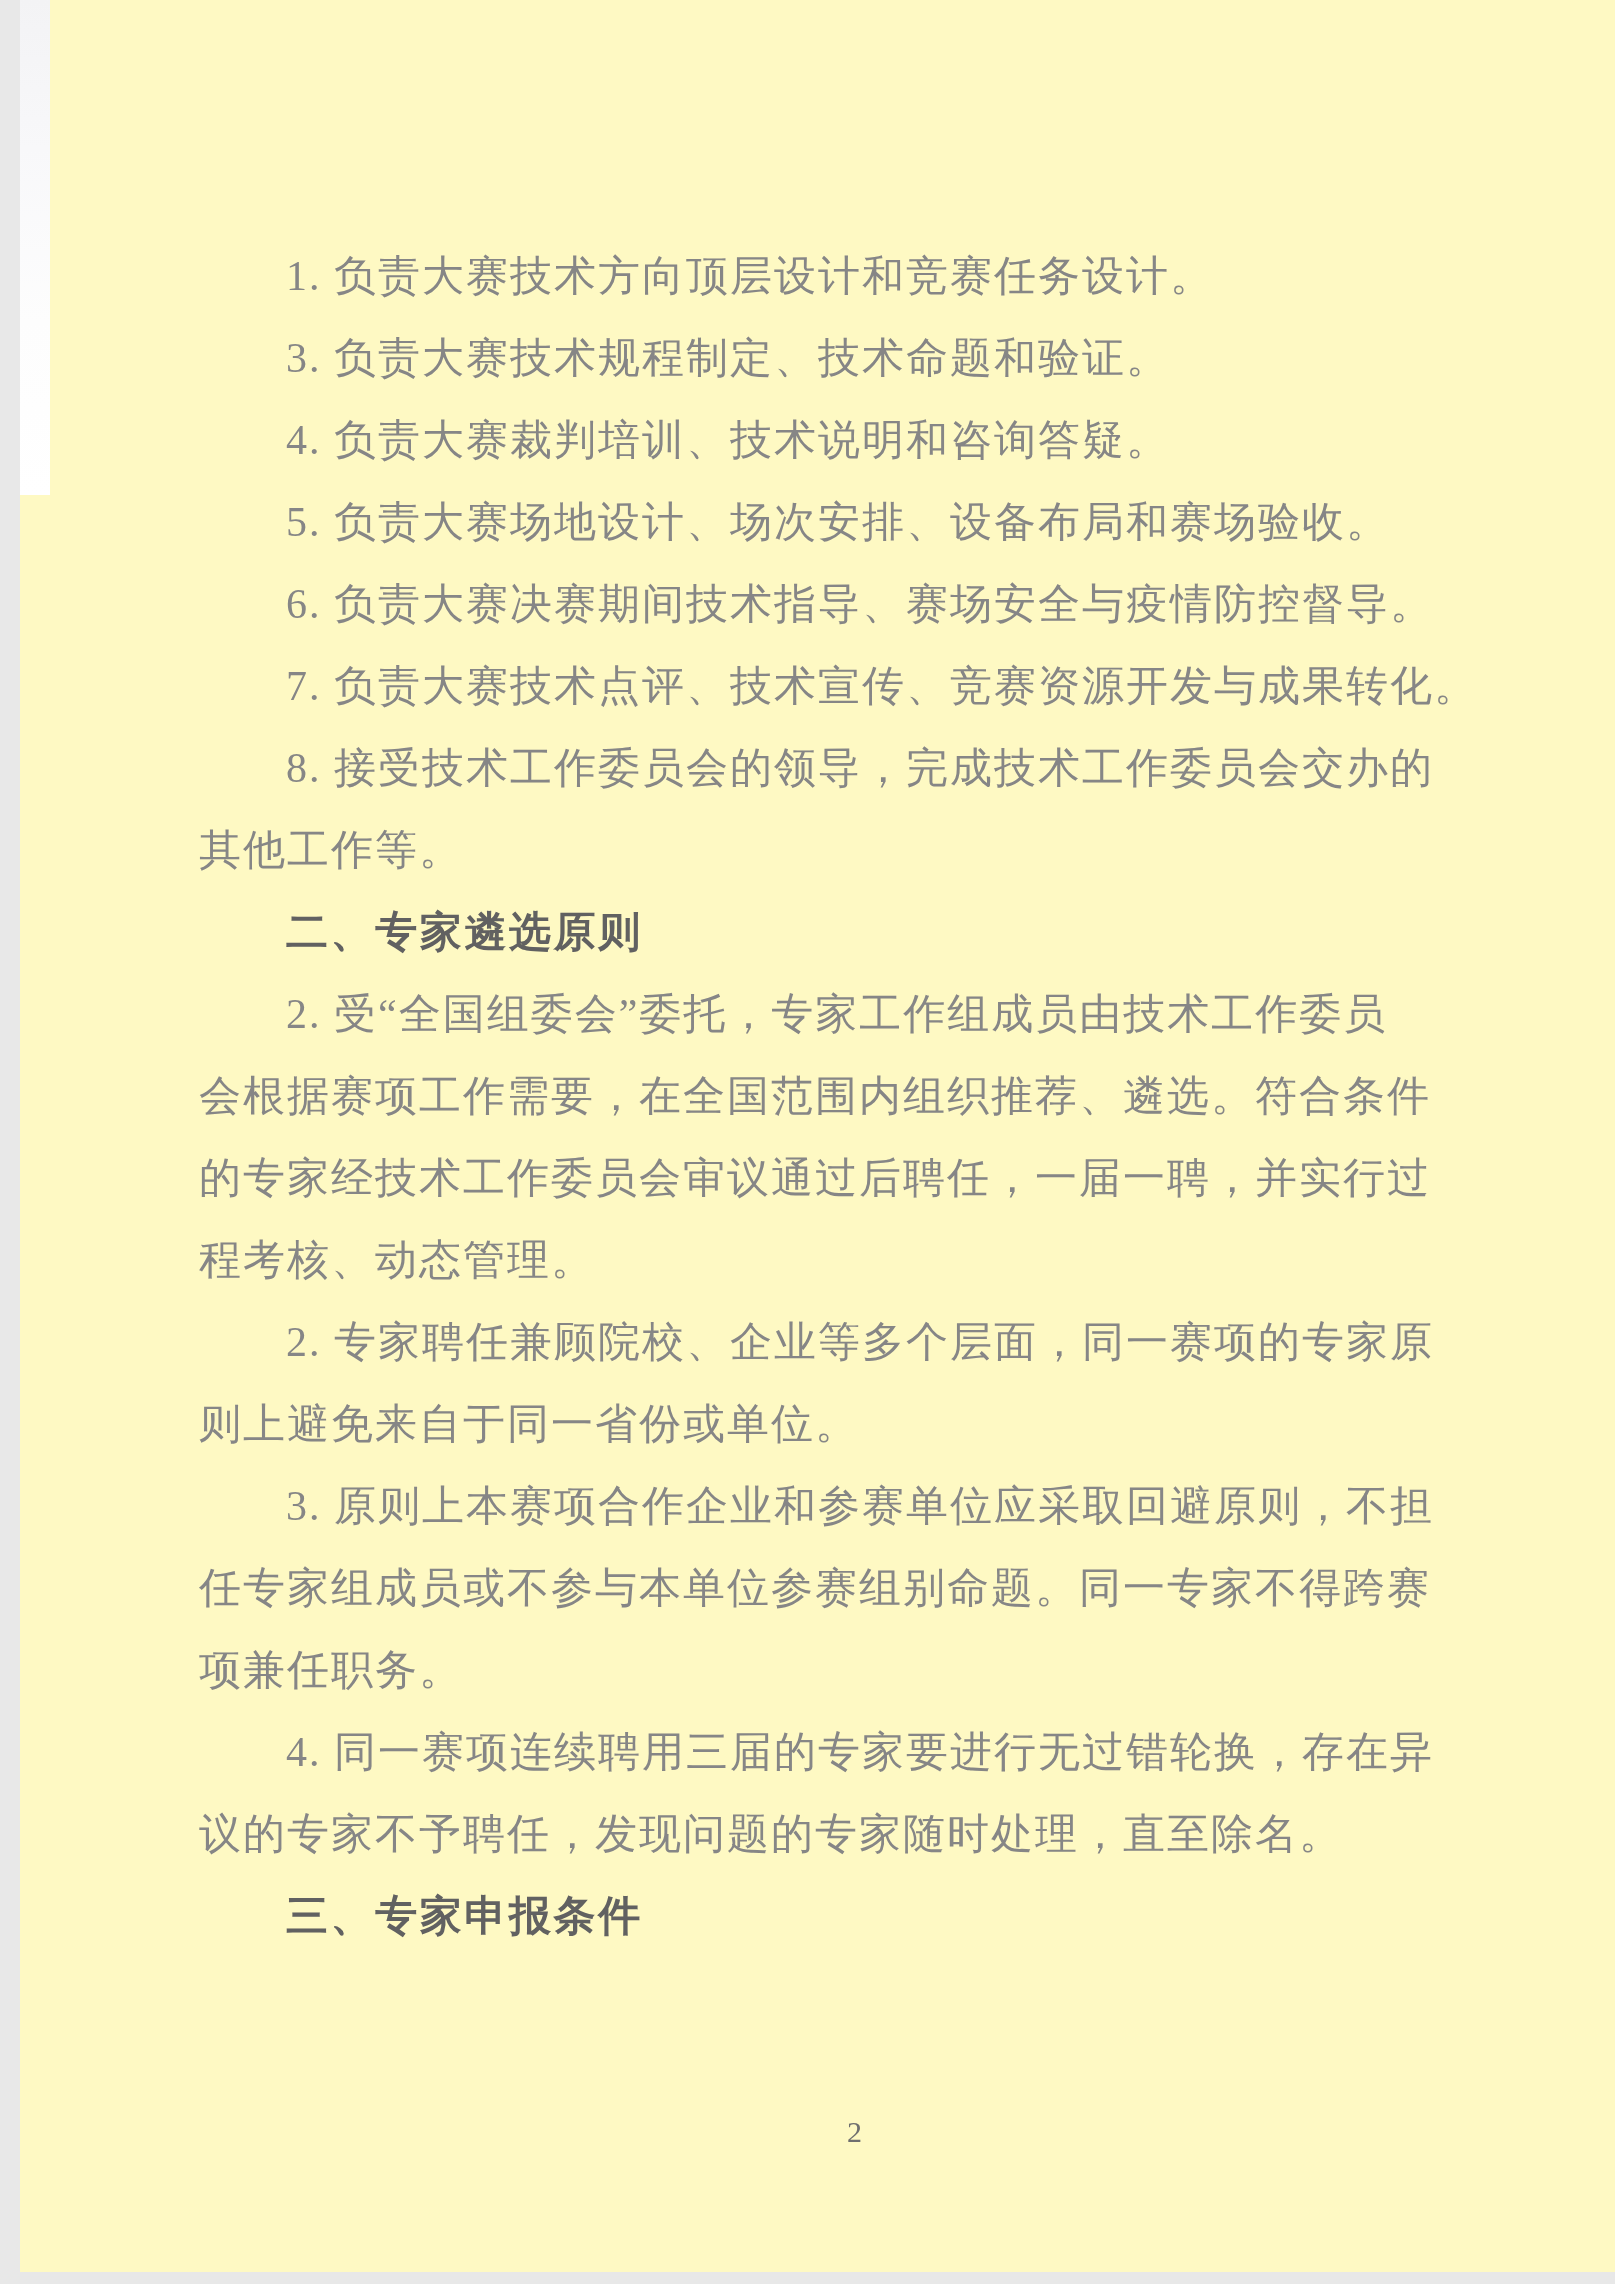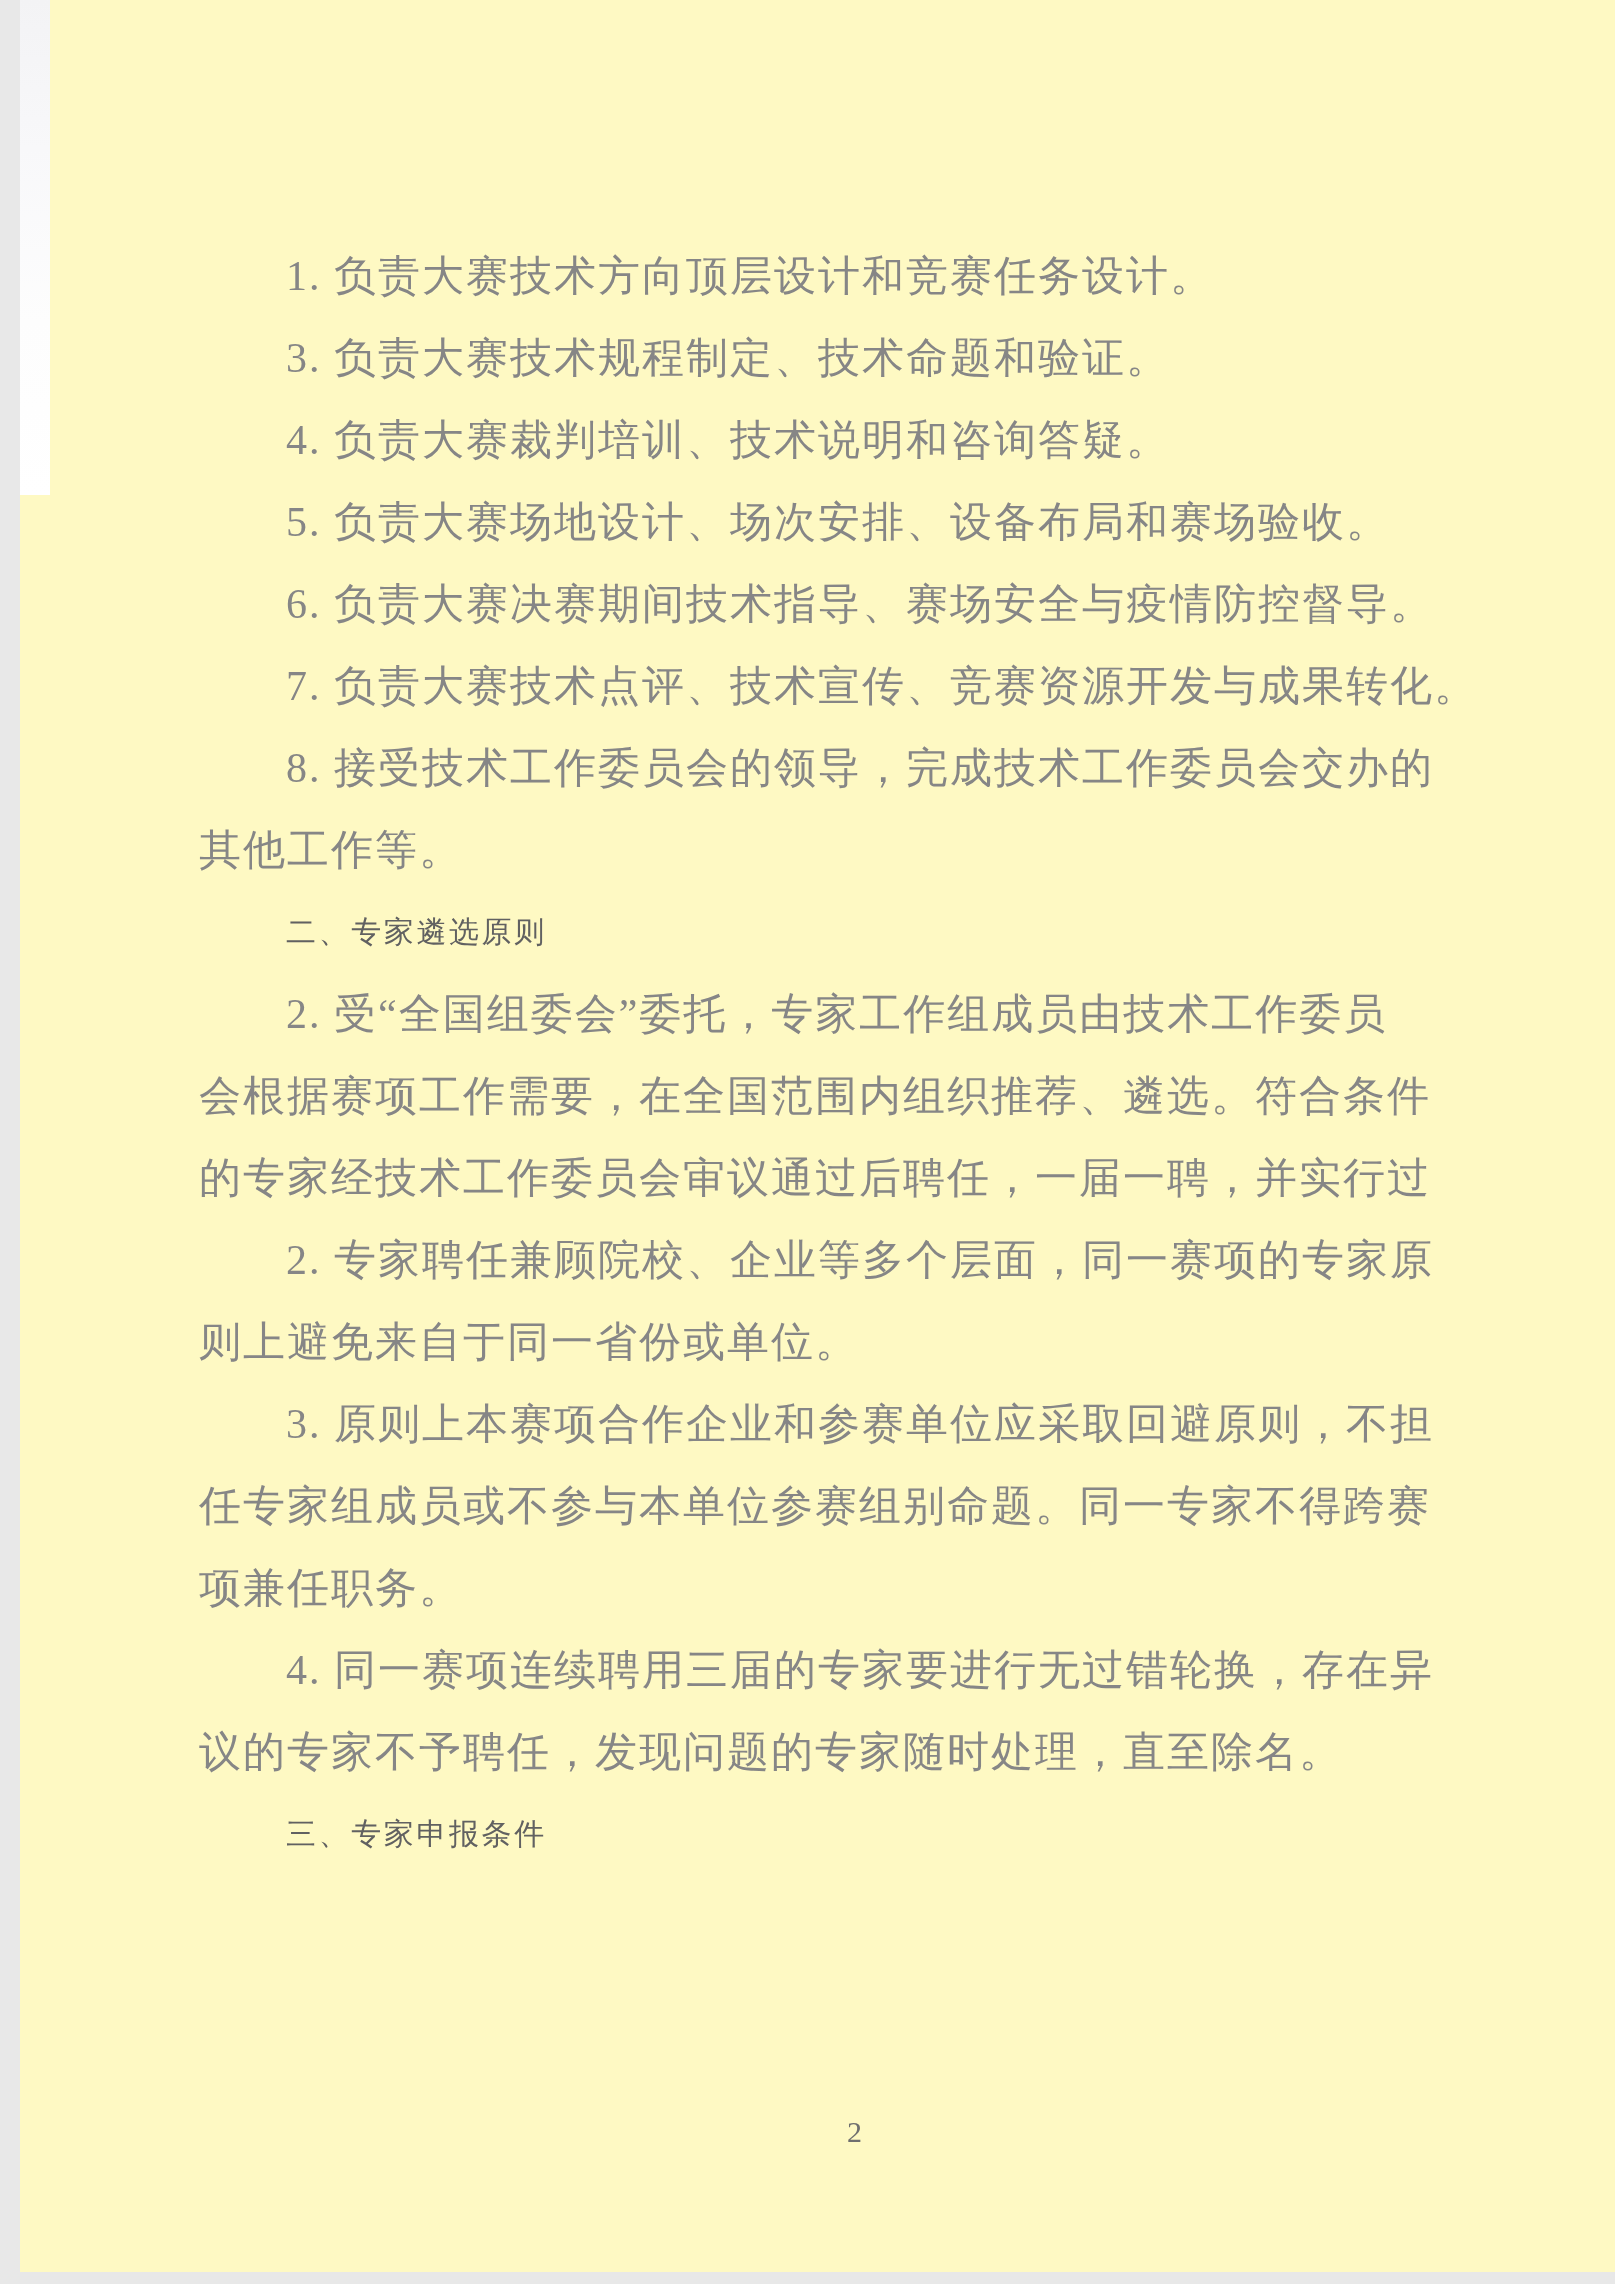--- a/index.html
+++ b/index.html
@@ -28,22 +28,22 @@
     line-height:82px;
     font-family:"Liberation Serif", serif;
     font-size:42px;
     color:#868686;
     letter-spacing:2px;
     white-space:nowrap;
   }
   .line.indent { text-indent:87px; }
   .line.heading {
     font-family:"Liberation Sans", sans-serif;
-    font-weight:normal;
-    font-size:30px;
+    font-weight:bold;
+    font-size:42px;
     color:#616161;
     letter-spacing:2.6px;
   }
   .page-number {
     position:absolute;
     left:827px;
     top:2115px;
     font-family:"Liberation Serif", serif;
     font-size:30px;
     line-height:34px;
@@ -62,20 +62,21 @@
     <div class="line indent">4. 负责大赛裁判培训、技术说明和咨询答疑。</div>
     <div class="line indent">5. 负责大赛场地设计、场次安排、设备布局和赛场验收。</div>
     <div class="line indent">6. 负责大赛决赛期间技术指导、赛场安全与疫情防控督导。</div>
     <div class="line indent">7. 负责大赛技术点评、技术宣传、竞赛资源开发与成果转化。</div>
     <div class="line indent">8. 接受技术工作委员会的领导，完成技术工作委员会交办的</div>
     <div class="line">其他工作等。</div>
     <div class="line heading indent">二、专家遴选原则</div>
     <div class="line indent">2. 受“全国组委会”委托，专家工作组成员由技术工作委员</div>
     <div class="line">会根据赛项工作需要，在全国范围内组织推荐、遴选。符合条件</div>
     <div class="line">的专家经技术工作委员会审议通过后聘任，一届一聘，并实行过</div>
+    <div class="line">程考核、动态管理。</div>
     <div class="line indent">2. 专家聘任兼顾院校、企业等多个层面，同一赛项的专家原</div>
     <div class="line">则上避免来自于同一省份或单位。</div>
     <div class="line indent">3. 原则上本赛项合作企业和参赛单位应采取回避原则，不担</div>
     <div class="line">任专家组成员或不参与本单位参赛组别命题。同一专家不得跨赛</div>
     <div class="line">项兼任职务。</div>
     <div class="line indent">4. 同一赛项连续聘用三届的专家要进行无过错轮换，存在异</div>
     <div class="line">议的专家不予聘任，发现问题的专家随时处理，直至除名。</div>
     <div class="line heading indent">三、专家申报条件</div>
   </div>
 

